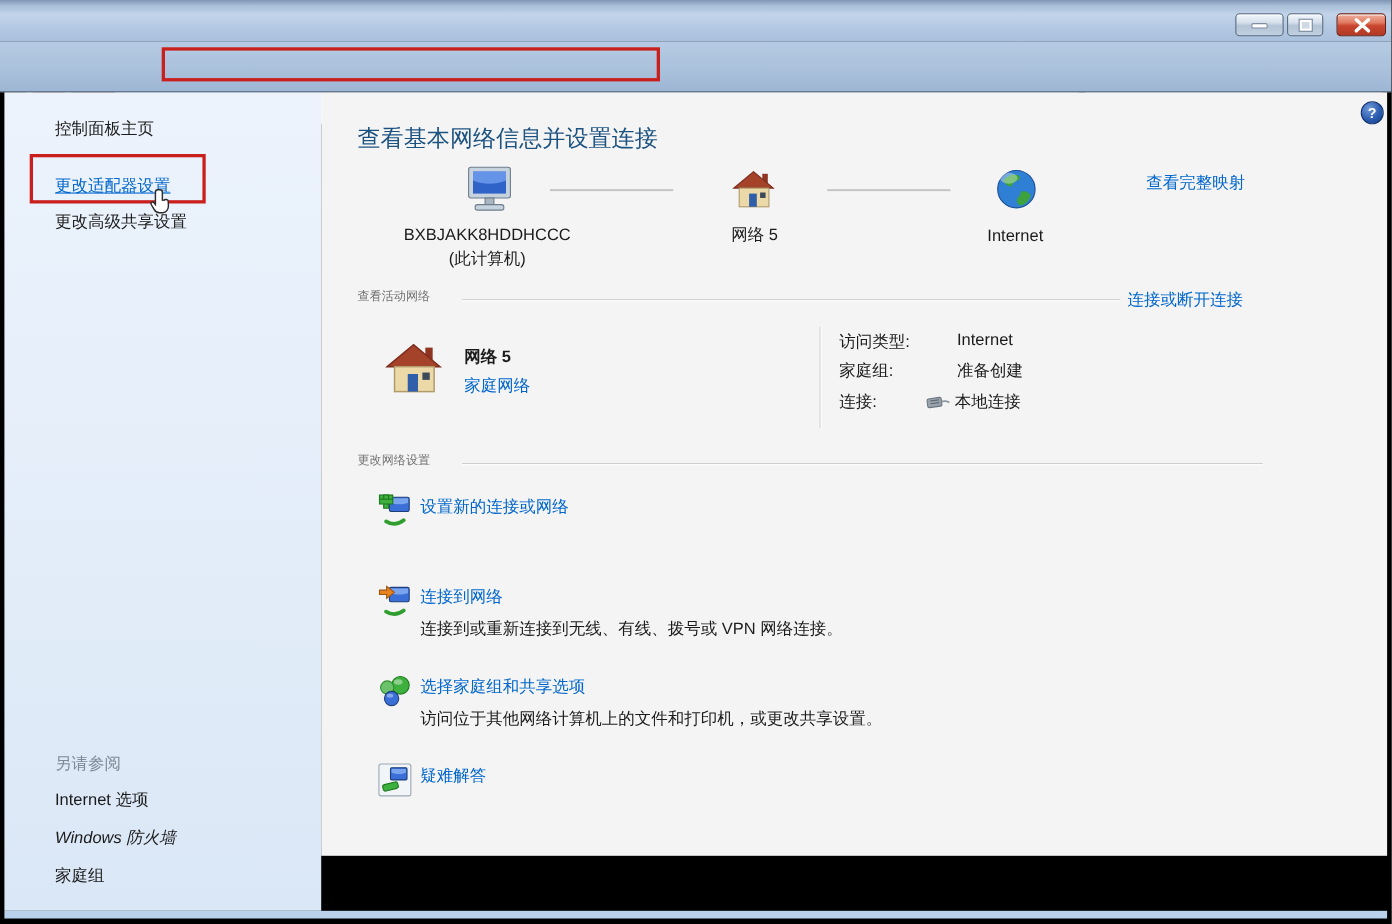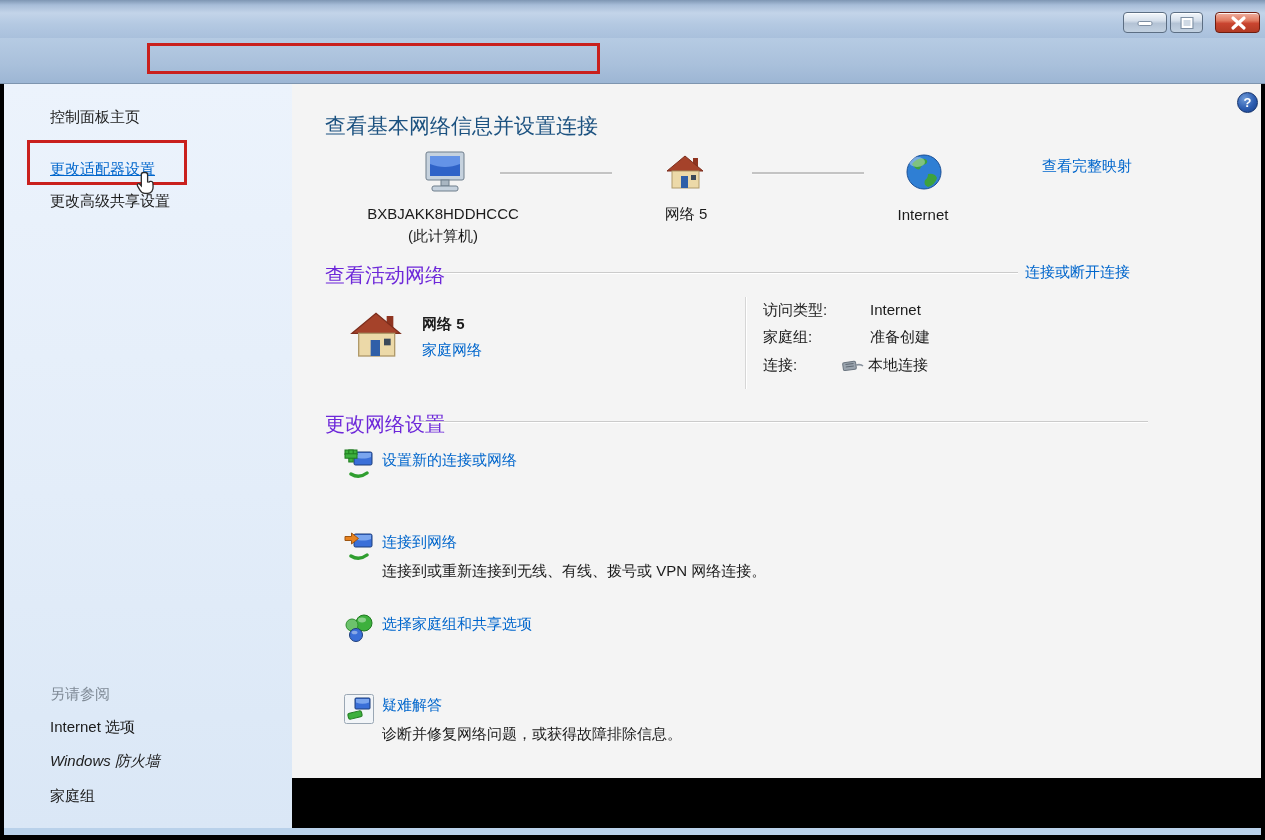--- a/index.html
+++ b/index.html
@@ -53,21 +53,21 @@
     background:linear-gradient(180deg,#ecf3fc 0,#e3edf9 55%,#dae7f6 100%); }
   .content { left:292px; top:84px; width:969px; height:694px; background:#f4f4f4; }
   .bottom-frame { left:4px; top:828px; width:1257px; height:7px; background:#b9d1ea; }
 
   .side-txt { font-size:15px; color:#1b1b1b; white-space:nowrap; }
   .side-gray { font-size:15px; color:#7f8a96; white-space:nowrap; }
   .lnk { color:#0066cc; cursor:pointer; white-space:nowrap; }
   .lnk-ul { text-decoration:underline; }
 
   .heading { font-size:21px; color:#1c5280; white-space:nowrap; }
-  .sect-label { font-size:20px; color:#6d28d9; white-space:nowrap; }
+  .sect-label { font-size:11px; color:#737373; white-space:nowrap; }
   .rule { height:2px; border-top:1px solid #cbcbcb; border-bottom:1px solid #fff; }
   .vrule { width:1px; background:#d6d6d6; box-shadow:1px 0 0 #fff; }
   .map-label { font-size:15px; color:#1b1b1b; text-align:center; line-height:22px; }
   .map-line { height:3px; border-top:2px solid #c3c3c3; border-bottom:1px solid #f8f8f8; }
   .detail-label { font-size:15px; color:#1b1b1b; }
   .detail-value { font-size:15px; color:#1b1b1b; }
   .task-title { font-size:15px; }
   .task-desc { font-size:15px; color:#1b1b1b; white-space:nowrap; }
 
   .help-circle { left:1237px; top:92px; width:21px; height:21px; border-radius:50%;
@@ -254,31 +254,31 @@
 
     <div class="abs" style="left:51px;top:528px;width:820px;height:64px;">
       <svg class="abs" style="left:0;top:0;" width="32" height="32" viewBox="0 0 32 32">
         <circle cx="21" cy="11" r="8" fill="#3db03d" stroke="#1e7a1e"></circle>
         <circle cx="9" cy="13" r="6" fill="#6cc26c" stroke="#2f8f2f"></circle>
         <circle cx="13" cy="23" r="6.5" fill="#3a6fd8" stroke="#1d3e7a"></circle>
         <ellipse cx="19" cy="8" rx="4" ry="2.4" fill="#fff" opacity=".4"></ellipse>
         <ellipse cx="11.5" cy="20.5" rx="3" ry="1.8" fill="#fff" opacity=".4"></ellipse>
       </svg>
       <div class="abs task-title lnk" style="left:39px;top:3px;">选择家庭组和共享选项</div>
+      <div class="abs task-desc" style="left:39px;top:32px;">访问位于其他网络计算机上的文件和打印机，或更改共享设置。</div>
     </div>
 
     <div class="abs" style="left:51px;top:609px;width:820px;height:64px;">
       <svg class="abs" style="left:0;top:0;" width="32" height="32" viewBox="0 0 32 32">
         <rect x="1.5" y="1.5" width="29" height="29" rx="2" fill="#f2f5f8" stroke="#9aa7b4"></rect>
         <rect x="12" y="5" width="15" height="11" rx="1" fill="#3a6fd8" stroke="#1d3e7a"></rect>
         <path d="M13 6 h13 v3.5 c-4 1.6-9 1.6-13 0 z" fill="#7aa5ee"></path>
         <rect x="5" y="19" width="14" height="6" rx="2" fill="#3db03d" stroke="#1e7a1e" transform="rotate(-14 12 22)"></rect>
       </svg>
       <div class="abs task-title lnk" style="left:39px;top:3px;">疑难解答</div>
-      <div class="abs task-desc" style="left:39px;top:32px;">诊断并修复网络问题，或获得故障排除信息。</div>
     </div>
   </div>
 
   <div class="abs help-circle">
     <span>?</span>
   </div>
 
   <div class="abs bottom-frame"></div>
 </div>
 

